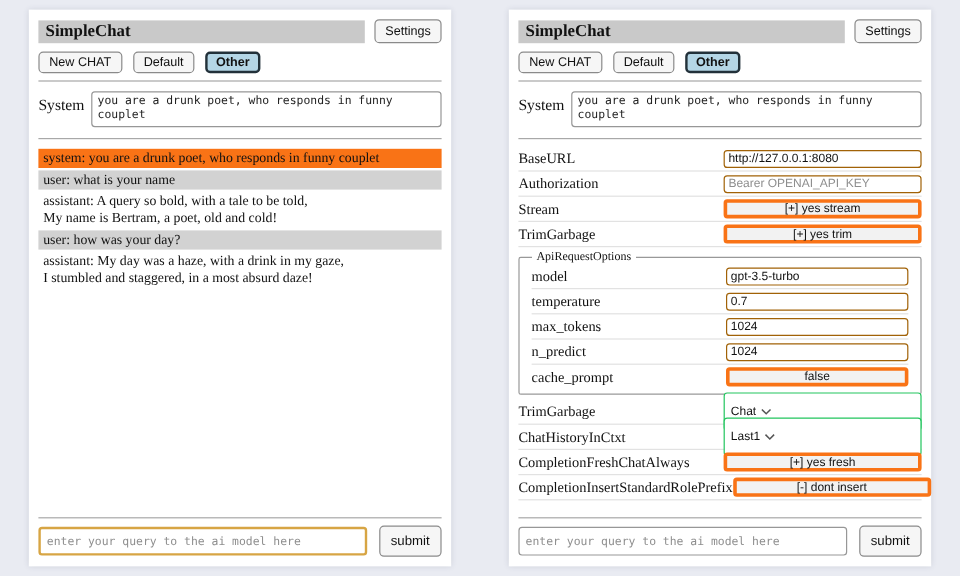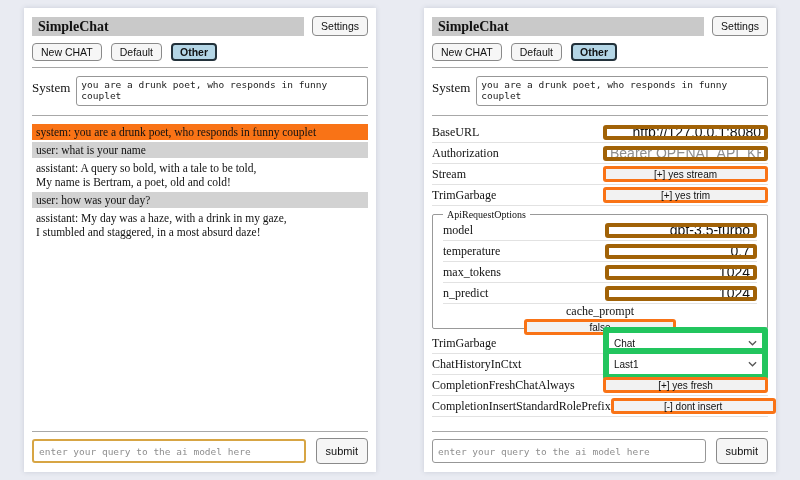--- a/index.html
+++ b/index.html
@@ -52,43 +52,43 @@
   .msg-user { background:#d2d2d2; }
   .msg-assistant { background:#ffffff; }
   
   .srow {
     display:flex; align-items:center; height:20px;
     border-bottom:1px solid #e2e2e2;
   }
   .slabel { flex:1; font-size:12px; color:#111; }
   .sctl { width:165px; box-sizing:border-box; flex:none; }
   .sinput {
-    height:15px; border:4px solid #a16207; border-radius:3px;
-    padding:0 3px; font-family:"Liberation Sans", sans-serif; font-size:14px;
-    color:#111; outline:none;text-align:right;
+    height:15px; border:1px solid #a16207; border-radius:3px;
+    padding:0 3px; font-family:"Liberation Sans", sans-serif; font-size:10px;
+    color:#111; outline:none;
   }
   .sinput::placeholder, .qinput::placeholder { color:#8e8e8e; }
   .sbtn {
     height:16px; background:#f2f2f2; border:3px solid #f97316; border-radius:3px;
     font-family:"Liberation Sans", sans-serif; font-size:10px; color:#111;
     cursor:pointer; padding:0;
   }
   .ssel {
-    height:32px; background:#ffffff; border:6px solid #22c55e; border-radius:3px;
-    display:flex; align-items:center; justify-content:space-between;
+    height:32px; background:#ffffff; border:1px solid #22c55e; border-radius:3px;
+    display:flex; align-items:center; justify-content:flex-start;
     padding:0 5px; font-family:"Liberation Sans", sans-serif; font-size:10px;
     color:#111; cursor:pointer;
   }
   fieldset.apiopts {
     margin:3px 0 4px; border:1px solid #999; border-radius:2px;
     padding:0 10px 4px 10px;
   }
   fieldset.apiopts legend { font-size:10px; color:#111; padding:0 4px; }
   fieldset.apiopts .sctl { width:152px; }
-  fieldset.apiopts .srow:last-child { border-bottom:none;flex-direction:column; }
+  fieldset.apiopts .srow:last-child { border-bottom:none; }
   .spacer { flex:1; }
   
   .qrow { display:flex; gap:10px; align-items:center; }
   .qinput {
     flex:1; height:24px; box-sizing:border-box;
     border:1px solid #979797; border-radius:3px; padding:0 5px;
     font-family:"DejaVu Sans Mono", monospace; font-size:9.5px; color:#222;
     outline:none;
   }
   .qinput.focused { border:2px solid #d7a544; }

